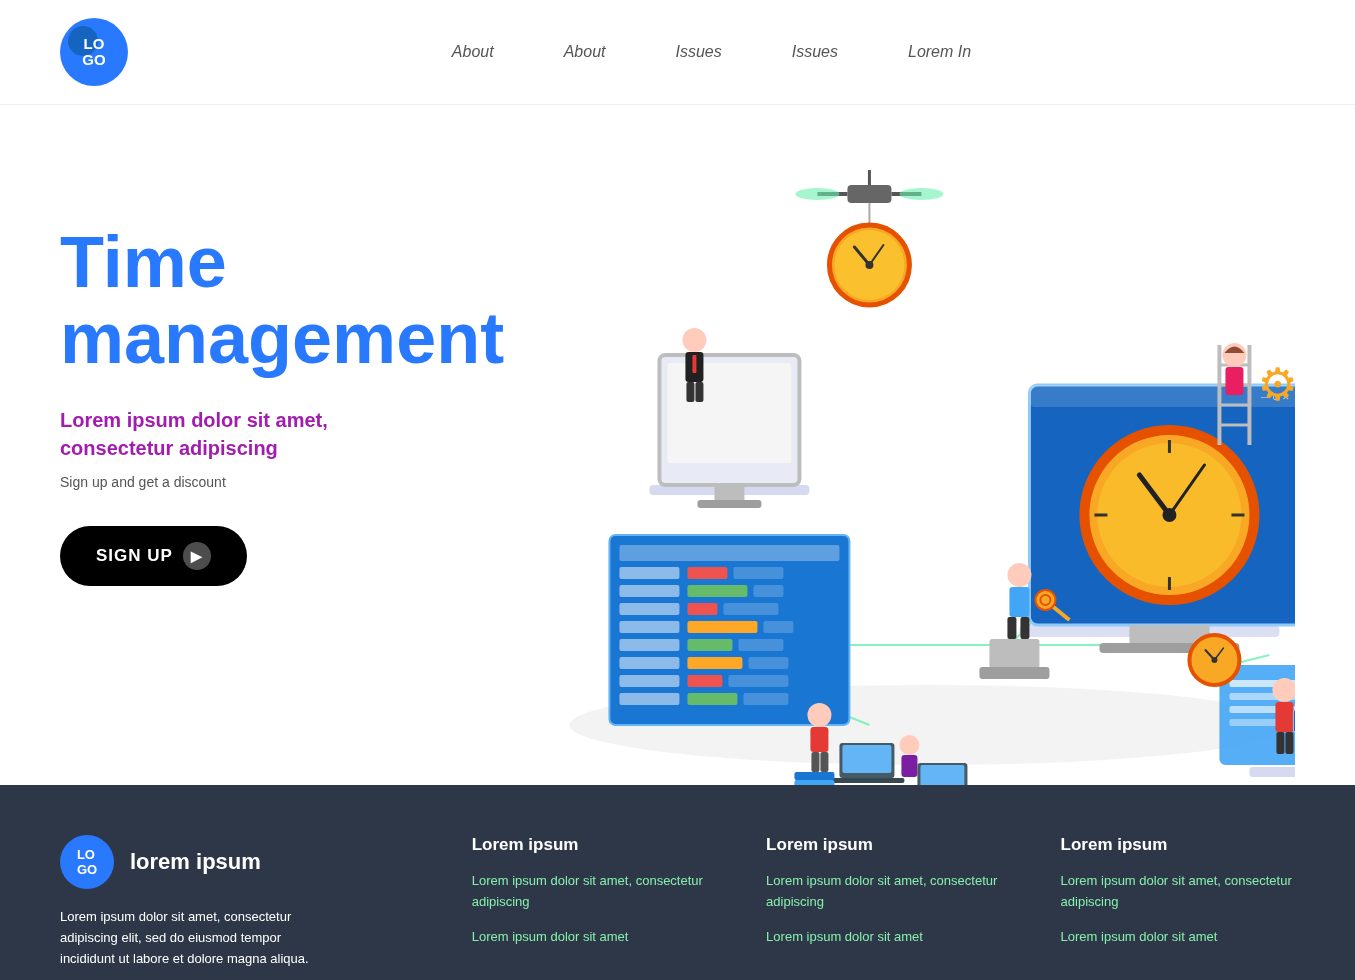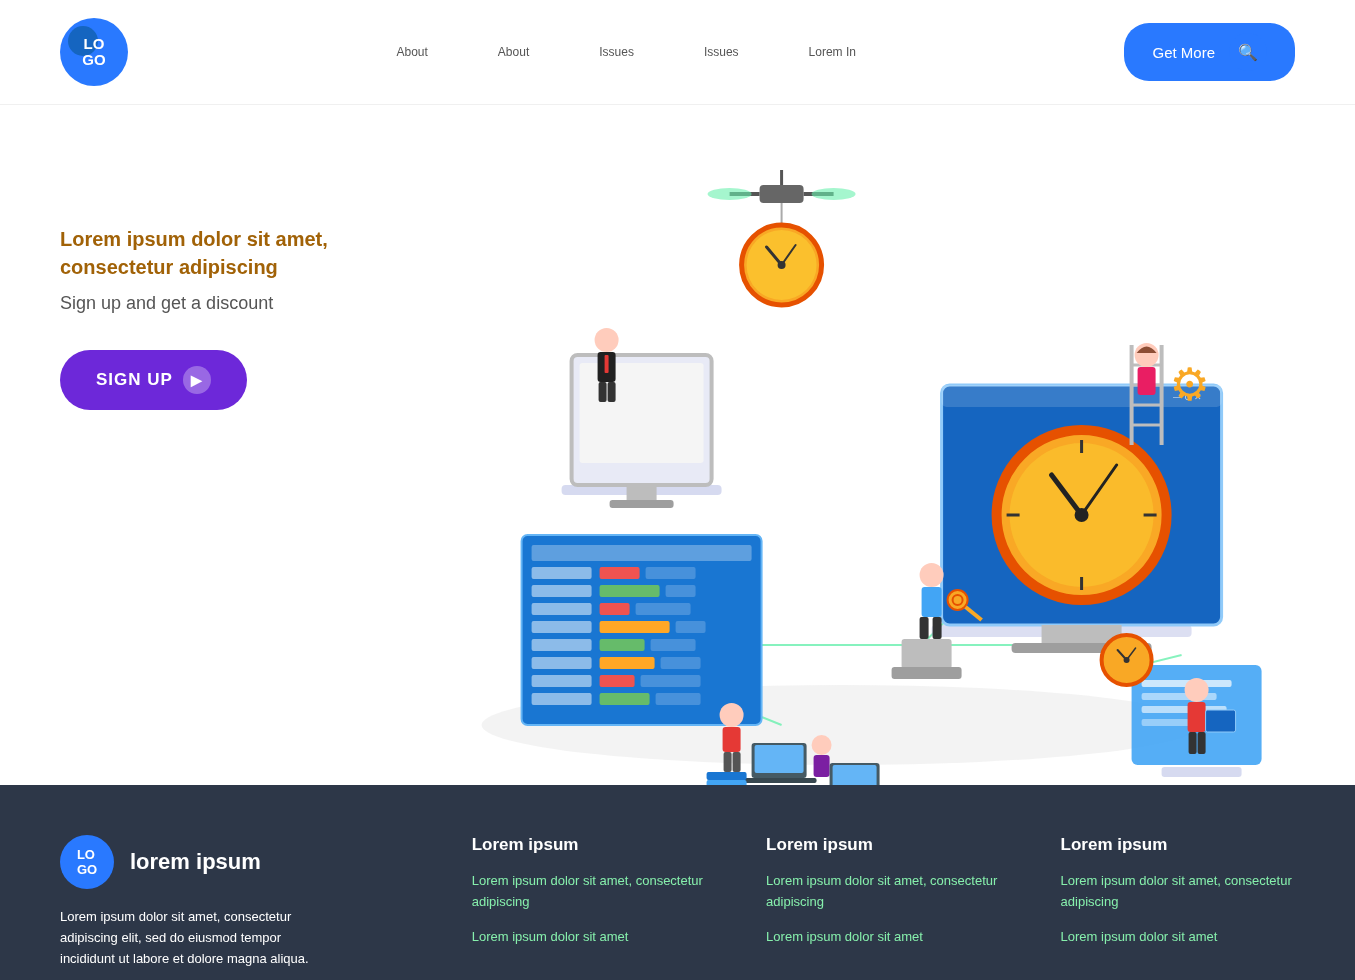--- a/index.html
+++ b/index.html
@@ -46,23 +46,24 @@
     nav {
       display: flex;
       align-items: center;
       gap: 0;
       flex: 1;
       justify-content: center;
     }
     nav a {
       color: #555;
       text-decoration: none;
-      font-size: 12px;
+      font-size: 16px;
       padding: 8px 35px;
       transition: color 0.2s;
+      font-style: italic;
     }
     .header-right {
       display: flex;
       align-items: center;
       gap: 12px;
     }
     .btn-get-more {
       background: #2979FF;
       color: #fff;
       border: none;
@@ -106,31 +107,31 @@
     .hero-title {
       font-size: 72px;
       font-weight: 900;
       color: #2979FF;
       line-height: 1.05;
       margin-bottom: 30px;
     }
     .hero-subtitle {
       font-size: 20px;
       font-weight: 700;
-      color: #a16207;
+      color: #a21caf;
       line-height: 1.4;
       margin-bottom: 12px;
     }
     .hero-desc {
-      font-size: 18px;
+      font-size: 14px;
       color: #555;
       margin-bottom: 36px;
     }
     .btn-signup {
-      background: #6d28d9;
+      background: #000000;
       color: #fff;
       border: none;
       border-radius: 30px;
       padding: 16px 36px;
       font-size: 17px;
       font-weight: 800;
       letter-spacing: 1px;
       cursor: pointer;
       display: flex;
       align-items: center;
@@ -225,31 +226,29 @@
   </div>
 
   <nav>
     <a href="#">About</a>
     <a href="#">About</a>
     <a href="#">Issues</a>
     <a href="#">Issues</a>
     <a href="#">Lorem In</a>
   </nav>
 
-  <div class="header-right">
-    <button class="btn-get-more">
-      <span>Get More</span>
-      <span class="search-icon-btn">🔍</span>
-    </button>
-  </div>
 </header>
 
 <section class="hero">
 
   <div class="hero-left">
+    <h1 class="hero-title">
+      <span>Time</span><br>
+      <span>management</span>
+    </h1>
     <p class="hero-subtitle">Lorem ipsum dolor sit amet,<br>consectetur adipiscing</p>
     <p class="hero-desc">Sign up and get a discount</p>
     <button class="btn-signup">
       <span>SIGN UP</span>
       <span class="arrow">▶</span>
     </button>
   </div>
 
   <div class="hero-illustration">
     <svg class="illustration-svg" viewBox="0 0 760 640" xmlns="http://www.w3.org/2000/svg">

